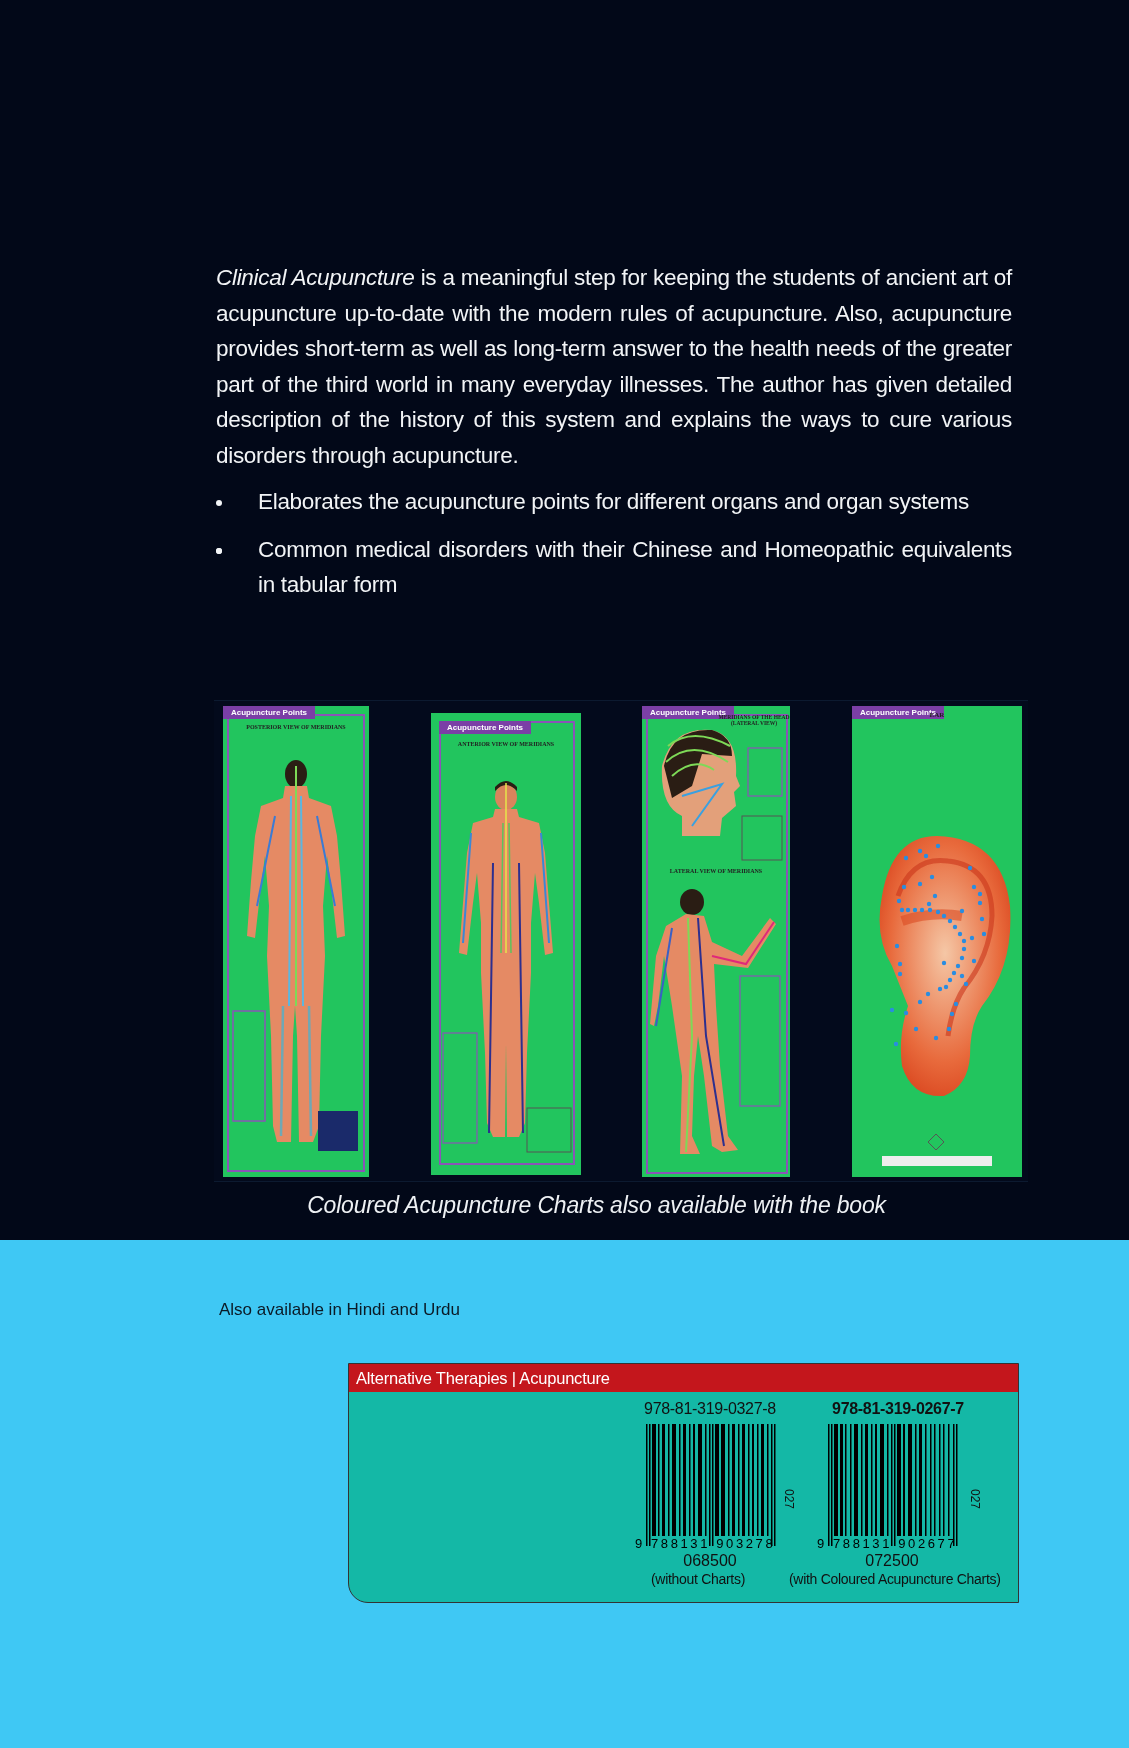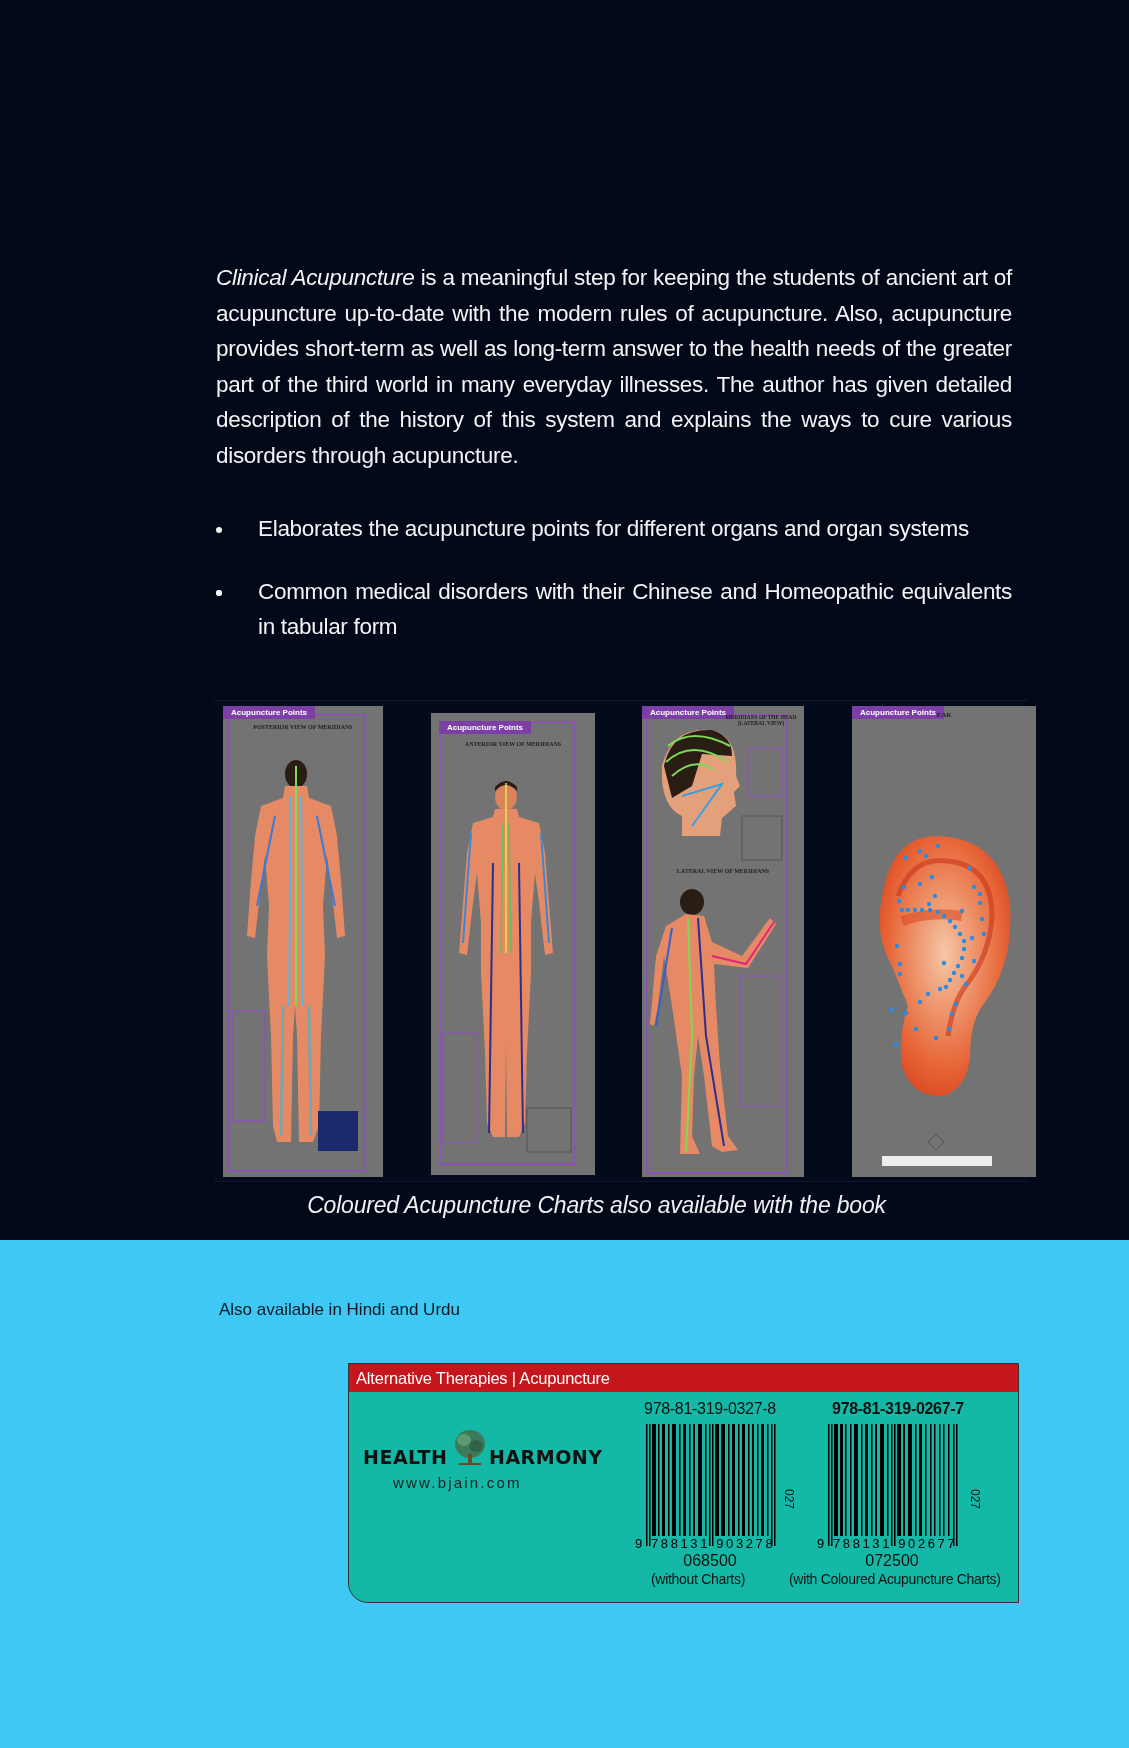--- a/index.html
+++ b/index.html
@@ -1,24 +1,24 @@
 <!DOCTYPE html>
 <html><head>
 <meta charset="utf-8">
 <style>
   html,body{margin:0;padding:0;}
   body{width:1129px;height:1748px;position:relative;overflow:hidden;background:#3fc8f4;font-family:"Liberation Sans",sans-serif;}
   .dark{position:absolute;left:0;top:0;width:1129px;height:1240px;background:#020818;}
   .para{position:absolute;left:216px;top:260px;width:796px;color:#f2f4f6;font-size:22.5px;line-height:35.5px;text-align:justify;letter-spacing:-0.3px;}
   .para i{}
   .bullets{position:absolute;left:216px;top:484px;width:796px;margin:0;padding:0;list-style:none;color:#f2f4f6;font-size:22.5px;line-height:35.5px;letter-spacing:-0.3px;}
-  .bullets li{position:relative;padding-left:42px;margin-bottom:12px;text-align:justify;margin-top:27px;}
+  .bullets li{position:relative;padding-left:42px;margin-bottom:12px;text-align:justify;}
   .bullets li .dot{position:absolute;left:0;top:16px;width:6px;height:6px;border-radius:50%;background:#f2f4f6;}
   .strip{position:absolute;left:214px;top:700px;width:814px;height:480px;background:#030a1c;border-top:1px solid #0c1a30;border-bottom:1px solid #0c1a30;}
-  .chart{position:absolute;background:#737373;overflow:hidden;padding-left:14px;}
+  .chart{position:absolute;background:#22c55e;overflow:hidden;}
   .chart .hdr{position:absolute;left:0;top:0;height:13px;padding:0 8px;background:#7b3fa6;color:#fff;font-size:8px;font-weight:bold;line-height:13px;}
   .chart .frame{position:absolute;border:2px solid #8a54b7;}
   .chart .ttl{position:absolute;left:0;right:0;text-align:center;font-family:"Liberation Serif",serif;font-size:6px;font-weight:bold;color:#222;}
   .caption{position:absolute;left:0;width:1129px;top:1192px;text-align:center;color:#eef1f4;font-size:23px;font-style:italic;letter-spacing:-0.2px;margin-left:32px;}
   .avail{position:absolute;left:219px;top:1300px;color:#0b1a26;font-size:17px;}
   .box{position:absolute;left:348px;top:1363px;width:671px;height:240px;background:#14b8a6;border:1.5px solid #333;border-bottom-left-radius:20px;box-sizing:border-box;overflow:hidden;}
   .box .bar{position:absolute;left:0;top:0;width:100%;height:28px;background:#c4161c;color:#fff;font-size:16.5px;line-height:28px;padding-left:7px;letter-spacing:-0.2px;}
   .logo{position:absolute;left:14px;top:68px;width:225px;height:60px;}
   .logo .brand{position:absolute;top:14px;font-size:19px;font-weight:bold;color:#111;letter-spacing:0.5px;font-family:"DejaVu Sans",sans-serif;}
   .logo .url{position:absolute;left:30px;top:42px;font-size:15px;color:#222;letter-spacing:2.2px;}
@@ -176,32 +176,20 @@
   </div>
 </div>
 
 <div class="caption">Coloured Acupuncture Charts also available with the book</div>
 
 <div class="avail">Also available in Hindi and Urdu</div>
 
 <div class="box">
   <div class="bar">Alternative Therapies | Acupuncture</div>
 
-  <div class="logo">
-    <span class="brand" style="left:0;">HEALTH</span>
-    <svg width="34" height="40" style="position:absolute;left:90px;top:-4px">
-      <ellipse cx="17" cy="16" rx="15" ry="14" fill="#3c7a5a"></ellipse>
-      <ellipse cx="11" cy="12" rx="7" ry="6" fill="#5a9a6e"></ellipse>
-      <ellipse cx="23" cy="18" rx="7" ry="6" fill="#2f6448"></ellipse>
-      <rect x="15" y="26" width="4" height="10" fill="#6b4a2a"></rect>
-      <rect x="6" y="35" width="22" height="2" fill="#6b4a2a"></rect>
-    </svg>
-    <span class="brand" style="left:126px;">HARMONY</span>
-    <span class="url">www.bjain.com</span>
-  </div>
 
   <div class="bc" style="left:286px;">
     <div class="isbn">978-81-319-0327-8</div>
     <svg width="160" height="128">
       <g fill="#000">
         <rect x="11" y="0" width="1.5" height="122"></rect>
           <rect x="14" y="0" width="1.5" height="122"></rect>
         <rect x="17" y="0" width="4" height="112"></rect>
           <rect x="23" y="0" width="1.5" height="112"></rect>
           <rect x="27" y="0" width="3" height="112"></rect>

